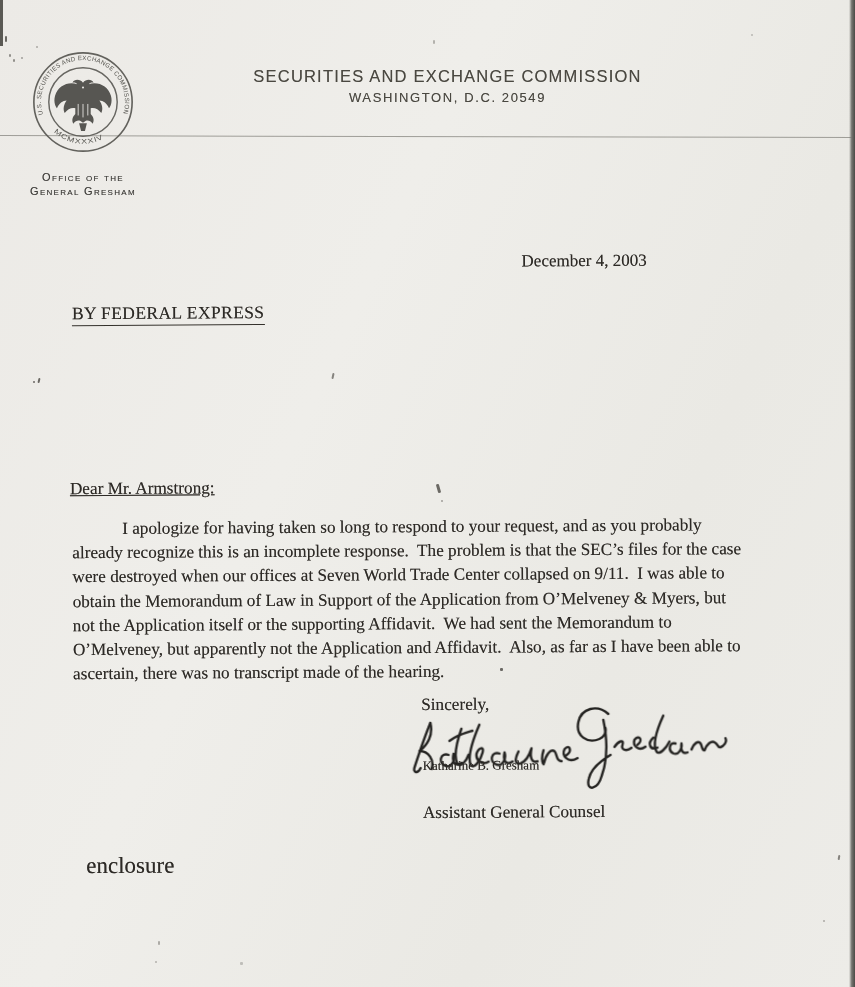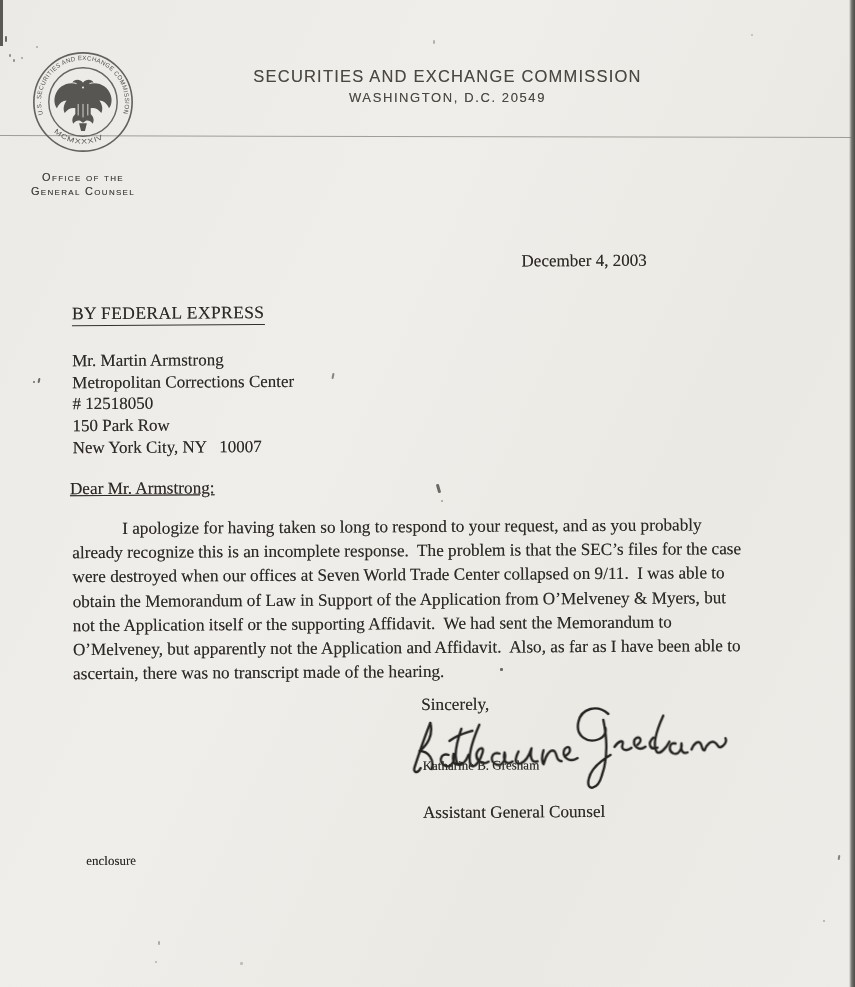--- a/index.html
+++ b/index.html
@@ -35,21 +35,21 @@
   .delivery{left:73px;top:301px;font-size:17.5px;letter-spacing:.4px;
             border-bottom:1.6px solid #34312c;padding-bottom:1px;}
   .addr{left:73px;top:348px;font-size:17px;line-height:21.7px;}
   .salutation{left:70px;top:477px;font-size:17.2px;text-decoration:underline;}
   .body-par{left:72px;top:515px;font-size:17.2px;line-height:24.2px;}
   .bline.first{padding-left:50px;}
   .closing{left:420px;top:695px;font-size:17.2px;}
   .sig-svg{left:400px;top:699px;width:330px;height:106px;filter:blur(.25px);}
   .sig-name{left:421px;top:758px;font-size:13px;}
   .sig-title{left:421px;top:803px;font-size:17.2px;}
-  .enclosure{left:84px;top:851px;font-size:13px;}
+  .enclosure{left:84px;top:851px;font-size:23px;}
 
   
   .edge-right{right:0;top:0;width:6px;height:987px;
     background:linear-gradient(to right,rgba(110,109,105,0) 0%,#75746f 45%,#4b4a46 100%);}
   .edge-topleft{left:0;top:0;width:3px;height:46px;background:#5a5954;filter:blur(.6px);}
   .speck{position:absolute;background:#6b6964;border-radius:1px;}
 </style>
 </head>
 <body>
 
@@ -78,36 +78,29 @@
     </g>
   </svg>
 
   <div class="abs masthead sans">
     <div class="mh2">SECURITIES AND EXCHANGE COMMISSION</div>
     <div class="mh3">WASHINGTON, D.C.  20549</div>
   </div>
 
   <div class="abs office sans">
     <div>Office of the</div>
-    <div>General Counsel</div>
+    <div>General Gresham</div>
   </div>
 
   <div class="abs content">
 
     <div class="abs serif date">December 4, 2003</div>
 
     <div class="abs serif delivery">BY FEDERAL EXPRESS</div>
 
-    <div class="abs addr">
-      <div class="serif">Mr. Martin Armstrong</div>
-      <div class="serif">Metropolitan Corrections Center</div>
-      <div class="serif"># 12518050</div>
-      <div class="serif">150 Park Row</div>
-      <div class="serif">New York City, NY   10007</div>
-    </div>
 
     <div class="abs serif salutation">Dear Mr. Armstrong:</div>
 
     <div class="abs body-par">
       <div class="serif bline first">I apologize for having taken so long to respond to your request, and as you probably</div>
       <div class="serif bline">already recognize this is an incomplete response.  The problem is that the SEC’s files for the case</div>
       <div class="serif bline">were destroyed when our offices at Seven World Trade Center collapsed on 9/11.  I was able to</div>
       <div class="serif bline">obtain the Memorandum of Law in Support of the Application from O’Melveney &amp; Myers, but</div>
       <div class="serif bline">not the Application itself or the supporting Affidavit.  We had sent the Memorandum to</div>
       <div class="serif bline">O’Melveney, but apparently not the Application and Affidavit.  Also, as far as I have been able to</div>

